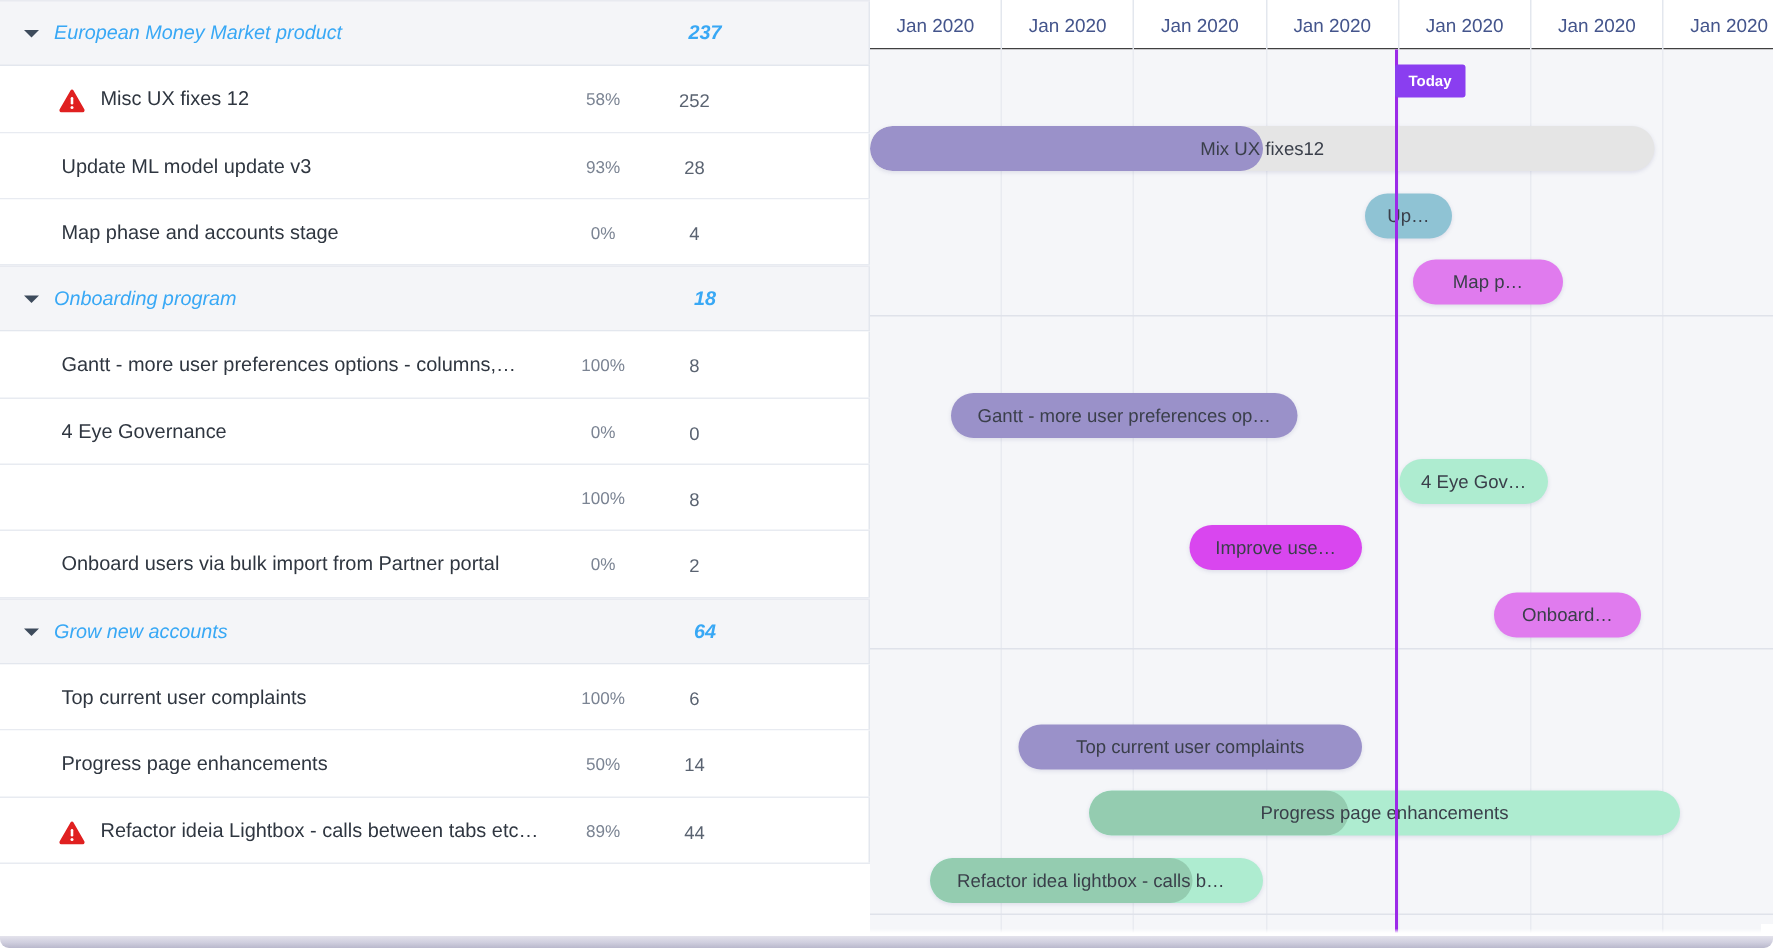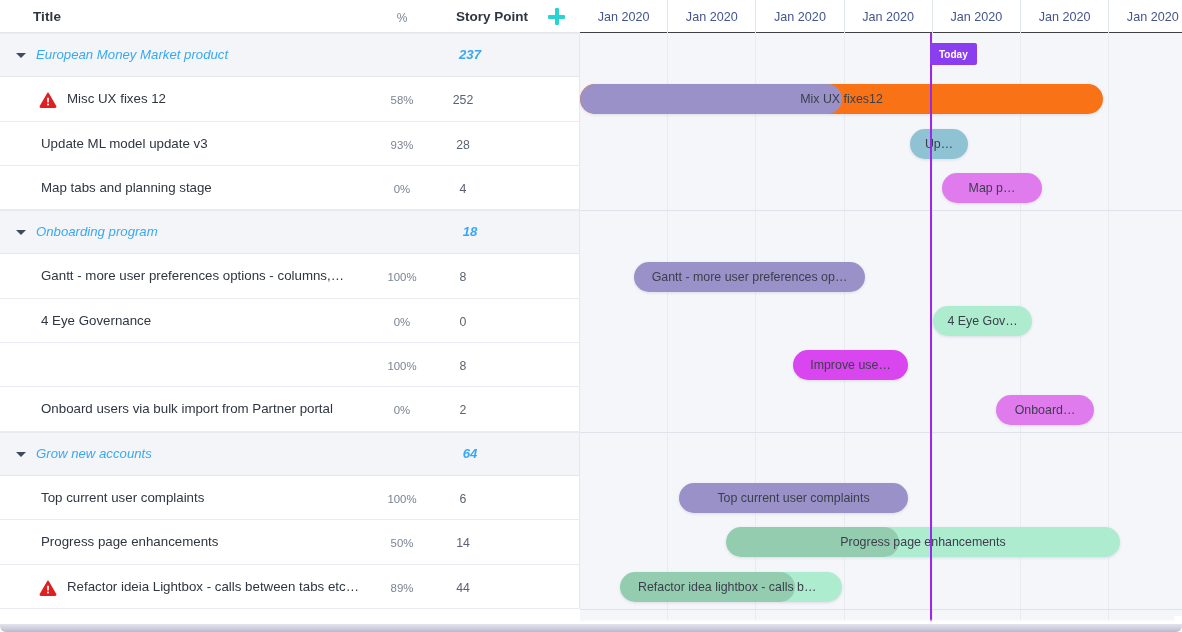--- a/index.html
+++ b/index.html
@@ -216,27 +216,20 @@
     position: absolute; bottom: 8px; width: 8px; height: 8px;
     background: #ffffff; z-index: 12;
   }
 </style>
 </head>
 <body>
 
 <div id="app">
 
   <div id="grid-panel">
-    <div id="grid-header">
-      <div class="hdr-title">Title</div>
-      <div class="hdr-pct">%</div>
-      <div class="hdr-sp">Story Point</div>
-      <div class="hdr-plus"></div>
-      <div class="colsep"></div>
-    </div>
     <div id="grid-body">
         <div class="grow group" style="height: 44.3px;">
           <div class="caret"></div>
           <div class="gname">European Money Market product</div>
           <div class="gsp">237</div>
           <div class="colsep"></div>
         </div>
         <div class="grow task warn" style="height: 44.3px;">
           <span class="warn-icon"><svg width="18" height="16" viewBox="0 0 18 16">
               <path d="M8.1 1.2 L0.7 14.0 a1.5 1.5 0 0 0 1.3 2.0 h14 a1.5 1.5 0 0 0 1.3 -2.0 L9.9 1.2 a1.05 1.05 0 0 0 -1.8 0 z" fill="#e02020"></path>
@@ -248,21 +241,21 @@
           <div class="tsp">252</div>
           <div class="colsep"></div>
         </div>
         <div class="grow task" style="height: 44.3px;">
           <div class="tname">Update ML model update v3</div>
           <div class="tpct">93%</div>
           <div class="tsp">28</div>
           <div class="colsep"></div>
         </div>
         <div class="grow task" style="height: 44.3px;">
-          <div class="tname">Map tabs and planning stage</div>
+          <div class="tname">Map phase and accounts stage</div>
           <div class="tpct">0%</div>
           <div class="tsp">4</div>
           <div class="colsep"></div>
         </div>
         <div class="grow group" style="height: 44.3px;">
           <div class="caret"></div>
           <div class="gname">Onboarding program</div>
           <div class="gsp">18</div>
           <div class="colsep"></div>
         </div>
@@ -352,21 +345,21 @@
         <div class="tl-gridline" style="left: 351.8px;"></div>
         <div class="tl-gridline" style="left: 440px;"></div>
         <div class="tl-gridline" style="left: 528.2px;"></div>
         <div class="tl-rowsep" style="top: 177.2px;"></div>
         <div class="tl-rowsep" style="top: 398.7px;"></div>
         <div class="tl-rowsep" style="top: 575.9px;"></div>
         <div id="today-line" style="left: 350px; background: rgb(155, 41, 232);"></div>
         <div id="today-badge" style="left: 350px; background: rgb(138, 62, 240);">
           <span>Today</span>
         </div>
-        <div class="bar" style="left: 0px; width: 523px; top: 51.45px; background: #f97316; padding-left: 31px;">
+        <div class="bar" style="left: 0px; width: 523px; top: 51.45px; background: #e5e5e5; padding-left: 31px;">
           <div class="prog" style="width:50%;background:#9a91c9;"></div>
           <div class="blabel">Mix UX fixes12</div>
         </div>
         <div class="bar" style="left: 330px; width: 58px; top: 95.75px; background: rgb(143, 195, 212);">
           <div class="blabel">Up…</div>
         </div>
         <div class="bar" style="left: 54px; width: 231px; top: 228.65px; background: rgb(154, 145, 201);">
           <div class="blabel">Gantt - more user preferences op…</div>
         </div>
         <div class="bar" style="left: 362px; width: 100px; top: 140.05px; background: rgb(224, 123, 238);">

